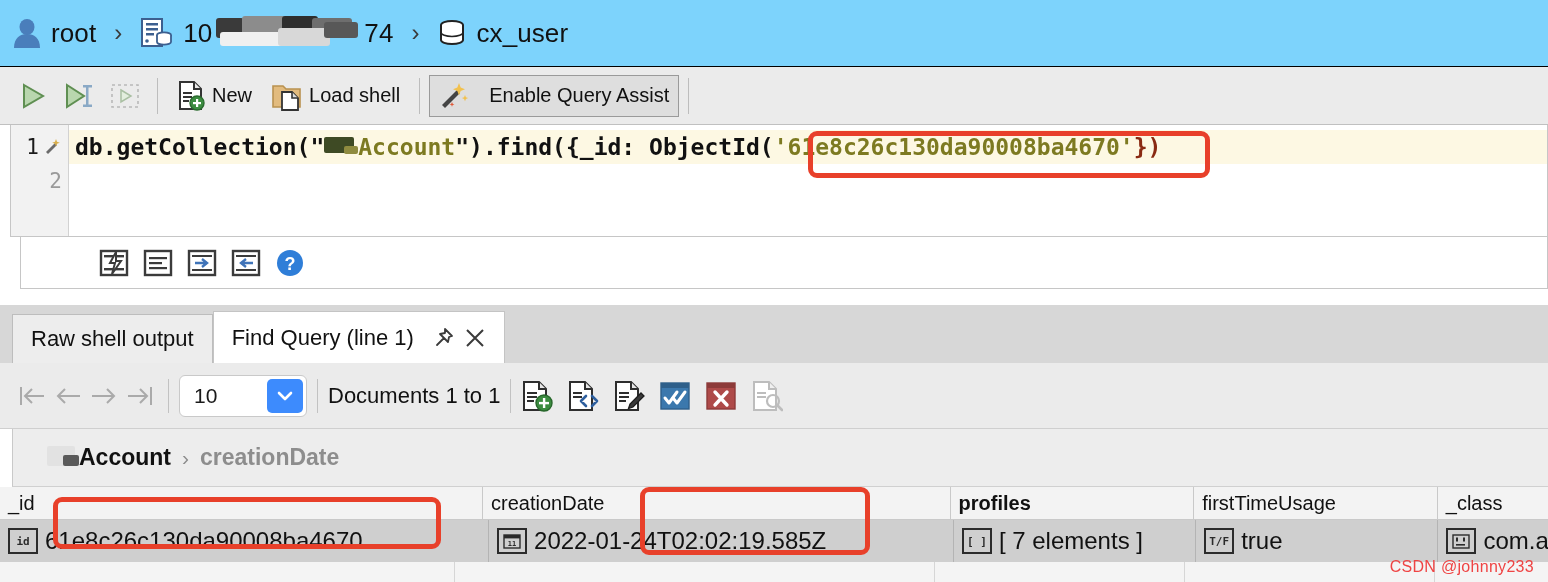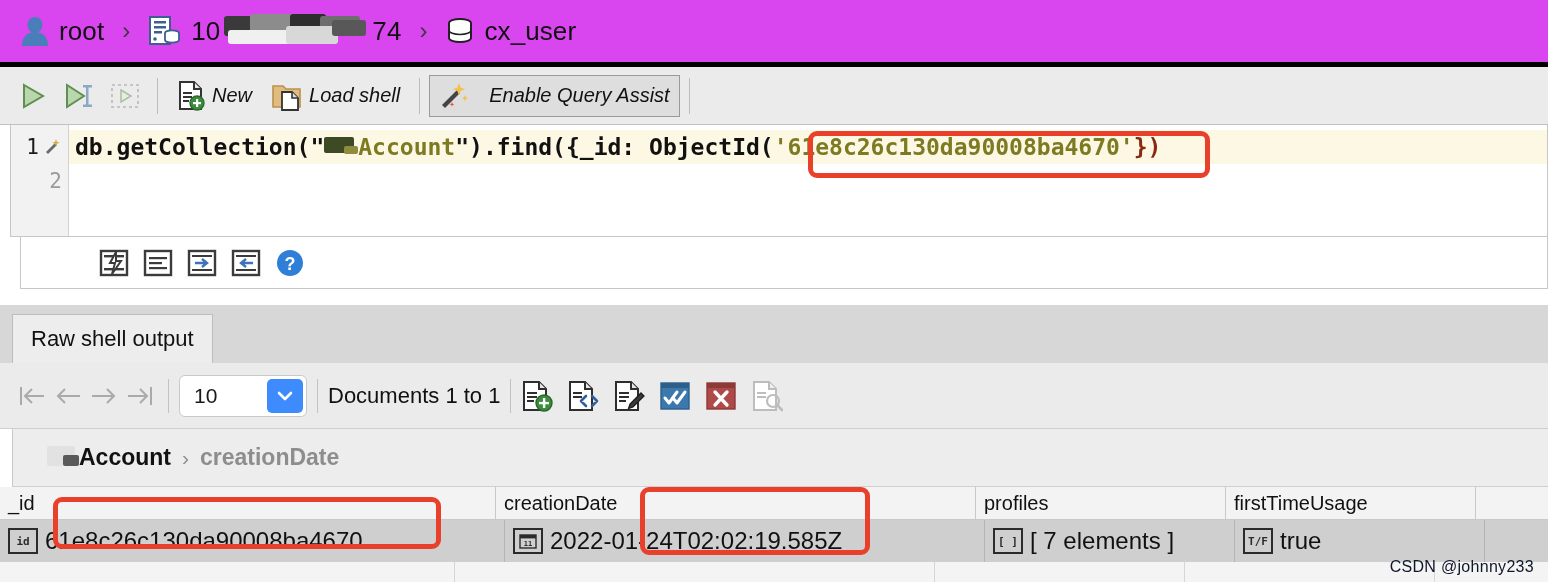--- a/index.html
+++ b/index.html
@@ -13,26 +13,26 @@
     font-family: "Liberation Sans", sans-serif;
     color: #1a1a1a;
     overflow: hidden;
     position: relative;
     -webkit-font-smoothing: antialiased;
   }
 
   
   .topbar {
     height: 67px;
-    background: #d946ef;
-    display: flex;
-    align-items: center;
-    padding-left: 20px;
-    box-sizing: border-box;
-    border-bottom: 5px solid #000000;
+    background: #7dd3fc;
+    display: flex;
+    align-items: center;
+    padding-left: 12px;
+    box-sizing: border-box;
+    border-bottom: 1px solid #000000;
   }
   .crumb {
     display: flex;
     align-items: center;
     gap: 9px;
   }
   .crumb-text {
     font-size: 26px;
     color: #111;
     letter-spacing: 0.1px;
@@ -55,21 +55,20 @@
 
   
   .toolbar {
     height: 58px;
     background: #ebebeb;
     display: flex;
     align-items: center;
     border-bottom: 1px solid #c0c0c0;
     box-sizing: border-box;
     padding-left: 10px;
-    font-style: italic;
   }
   .tb-btn {
     display: flex;
     align-items: center;
     gap: 7px;
     height: 42px;
     padding: 0 9px;
     font-size: 20px;
     color: #111;
     box-sizing: border-box;
@@ -321,21 +320,21 @@
     border: 5px solid #e8402a;
     border-radius: 9px;
     pointer-events: none;
     box-sizing: border-box;
   }
   .watermark {
     position: absolute;
     right: 14px;
     bottom: 6px;
     font-size: 16px;
-    color: #0f172a;
+    color: #ef4444;
     letter-spacing: 0.3px;
   }
   .icon-svg { display: block; }
 </style>
 </head>
 <body>
 
 <div class="topbar">
   <div class="crumb">
 
@@ -526,20 +525,35 @@
         <text x="15" y="22" font-family="Liberation Sans, sans-serif" font-size="18" font-weight="bold" fill="#fff" text-anchor="middle">?</text>
       </svg>
     </span>
   </div>
 </div>
 
 <div class="tabstrip">
   <div class="tab">
     <span>Raw shell output</span>
   </div>
+  <div class="tab active">
+    <span>Find Query (line 1)</span>
+    <span class="tab-icons">
+      <span>
+        <svg class="icon-svg" width="22" height="22" viewBox="0 0 22 22">
+          <path d="M13 2 l7 7 -3 1 -1 5 -4-4 -7 7 7-7 -4-4 5-1 z" fill="none" stroke="#3b3b3b" stroke-width="1.8" stroke-linejoin="round"></path>
+        </svg>
+      </span>
+      <span>
+        <svg class="icon-svg" width="22" height="22" viewBox="0 0 22 22">
+          <path d="M3 3 L19 19 M19 3 L3 19" stroke="#3b3b3b" stroke-width="2" fill="none"></path>
+        </svg>
+      </span>
+    </span>
+  </div>
 </div>
 
 <div class="pager">
   <div class="arrow-btn">
     <svg class="icon-svg" width="30" height="22" viewBox="0 0 30 22">
       <path d="M4 2 v18 M27 11 H8 M15 4 l-7 7 7 7" stroke="#aaa" stroke-width="2" fill="none"></path>
     </svg>
   </div>
   <div class="arrow-btn">
     <svg class="icon-svg" width="30" height="22" viewBox="0 0 30 22">
@@ -643,22 +657,23 @@
       <span>Account</span>
   </span>
   <span class="field-sep">›</span>
   <span class="field-sub">creationDate</span>
 </div>
 
 <div class="tbl">
   <div class="thead">
     <div class="th" style="width:496px;">_id</div>
     <div class="th" style="width:480px;">creationDate</div>
-    <div class="th" style="width:250px;">profiles</div>
+    <div class="th" style="width:250px;font-weight:bold;">profiles</div>
     <div class="th" style="width:250px;">firstTimeUsage</div>
+    <div class="th" style="width:113px;border-right:none;">_class</div>
   </div>
 
   <div class="trow selected">
     <div class="td" style="width:505px;">
       <span class="type-icon">id</span>
       <span>61e8c26c130da90008ba4670</span>
     </div>
     <div class="td" style="width:480px;">
       <span class="type-icon">
         <svg class="icon-svg" width="18" height="15" viewBox="0 0 18 15">
@@ -670,20 +685,31 @@
       <span>2022-01-24T02:02:19.585Z</span>
     </div>
     <div class="td" style="width:250px;">
       <span class="type-icon">[ ]</span>
       <span>[ 7 elements ]</span>
     </div>
     <div class="td" style="width:250px;">
       <span class="type-icon">T/F</span>
       <span>true</span>
     </div>
+    <div class="td" style="width:113px;border-right:none;">
+      <span class="type-icon">
+        <svg class="icon-svg" width="18" height="15" viewBox="0 0 18 15">
+          <rect x="1" y="1" width="16" height="13" fill="none" stroke="#2b2b2b" stroke-width="1.4"></rect>
+          <rect x="4" y="3.5" width="2" height="4" fill="#2b2b2b"></rect>
+          <rect x="11" y="3.5" width="2" height="4" fill="#2b2b2b"></rect>
+          <rect x="4" y="10" width="9" height="1.6" fill="#2b2b2b"></rect>
+        </svg>
+      </span>
+      <span>com.a</span>
+    </div>
   </div>
 
   <div class="trow empty">
     <div class="td" style="width:455px;"></div>
     <div class="td" style="width:480px;"></div>
     <div class="td" style="width:250px;"></div>
     <div class="td" style="width:250px;"></div>
     <div class="td" style="width:113px;border-right:none;"></div>
   </div>
 </div>

